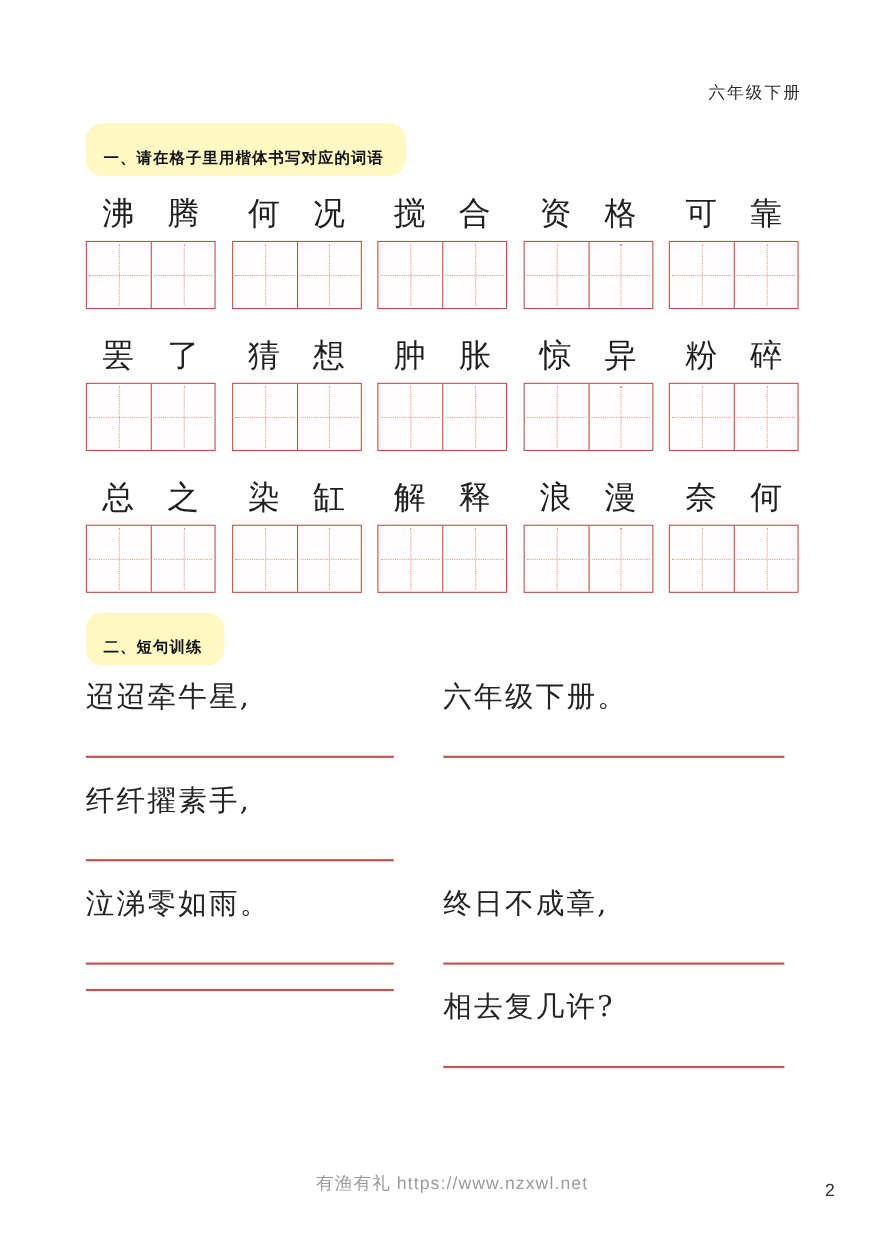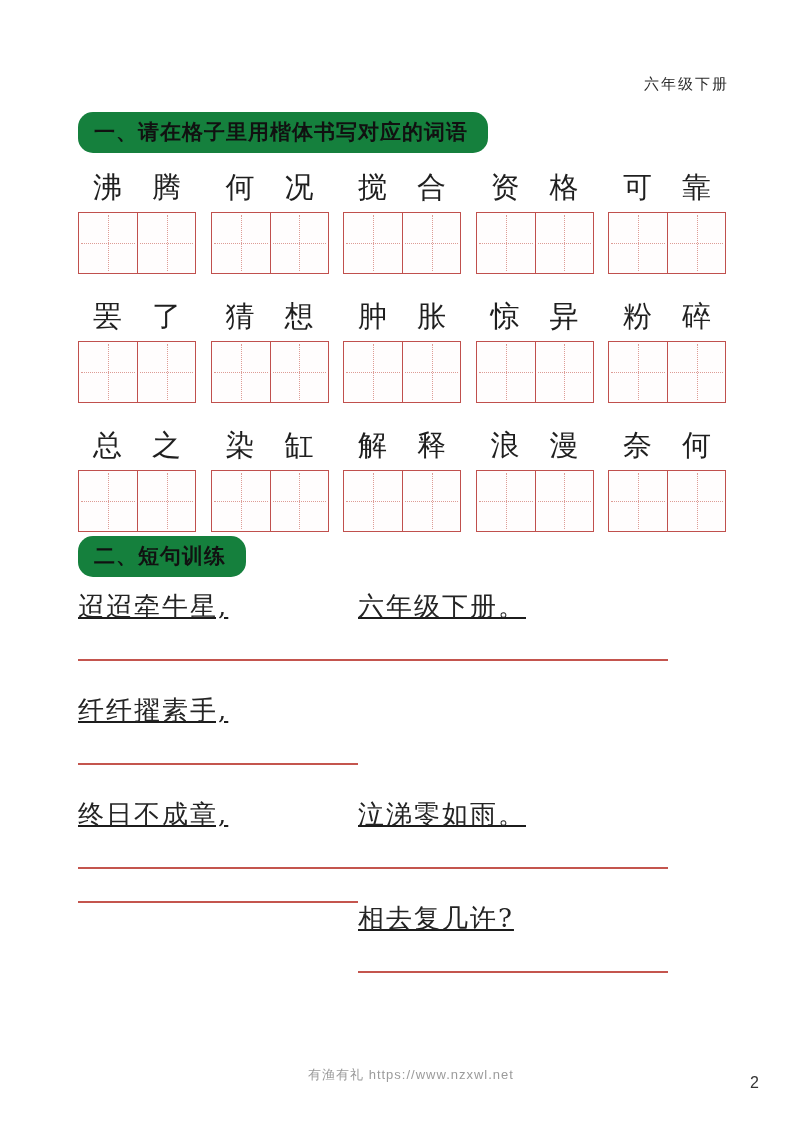--- a/index.html
+++ b/index.html
@@ -16,27 +16,27 @@
     position:absolute; top:75px; right:64px;
     font-family:"DejaVu Serif", serif;
     font-size:15px; color:#2a2a2a; letter-spacing:2px;
   }
   
   .content { position:absolute; left:78px; top:112px; width:648px; }
 
   
   .pill {
     display:inline-block;
-    background:#15803d;
+    background:#fef9c3;
     border-radius:15px;
-    padding:6px 20px 7px 16px;
-    font-size:21px; font-weight:bold; color:#111;
+    padding:23px 20px 7px 16px;
+    font-size:14px; font-weight:bold; color:#111;
     letter-spacing:1px;
   }
-  .pill-2 { margin-top:4px; }
+  .pill-2 { margin-top:18px; }
 
   
   .word-row {
     display:flex; justify-content:space-between;
     margin-top:16px;
   }
   .word-row + .word-row { margin-top:24px; }
   .word-group { width:118px; }
   .word-chars {
     display:flex; height:36px; margin-bottom:7px;
@@ -58,38 +58,38 @@
   .grid-cell .hg {
     position:absolute; top:50%; left:2px; right:2px; height:0;
     border-top:1px dotted #dd9c95;
   }
 
   
   .poem { margin-top:12px; }
   .poem-row {
     display:grid;
     grid-template-columns:280px 310px;
-    margin-bottom:32px;
-    text-decoration:underline;
+    column-gap:45px;
+    margin-bottom:22px;
   }
   .poem-text {
     font-family:"DejaVu Serif", serif;
     font-size:26px; line-height:34px; color:#242424;
     margin-bottom:36px; letter-spacing:2px;
   }
   .answer-line {
     height:0;
     border-top:2px solid #c4554e;
   }
 
   
   .footer-credit {
     position:absolute; top:1066px; left:0; width:100%;
     text-align:center;
-    font-size:13px; color:#9b9b9b; letter-spacing:1px;padding-left:29px;
+    font-size:16px; color:#9b9b9b; letter-spacing:1px;padding-left:29px;
   }
   .page-number {
     position:absolute; top:1074px; right:34px;
     font-size:16px; color:#333;
   }
 </style>
 </head>
 <body>
 
 <div class="booklet-label">六年级下册</div>
@@ -364,25 +364,25 @@
       </div>
     </div>
     <div class="poem-row">
       <div class="poem-cell">
         <div class="poem-text">纤纤擢素手,</div>
         <div class="answer-line"></div>
       </div>
     </div>
     <div class="poem-row">
       <div class="poem-cell">
+        <div class="poem-text">泣涕零如雨。</div>
+        <div class="answer-line"></div>
+      </div>
+      <div class="poem-cell">
         <div class="poem-text">终日不成章,</div>
-        <div class="answer-line"></div>
-      </div>
-      <div class="poem-cell">
-        <div class="poem-text">泣涕零如雨。</div>
         <div class="answer-line"></div>
       </div>
     </div>
     <div class="poem-row">
       <div class="poem-cell">
         <div class="answer-line"></div>
       </div>
       <div class="poem-cell">
         <div class="poem-text">相去复几许?</div>
         <div class="answer-line"></div>

